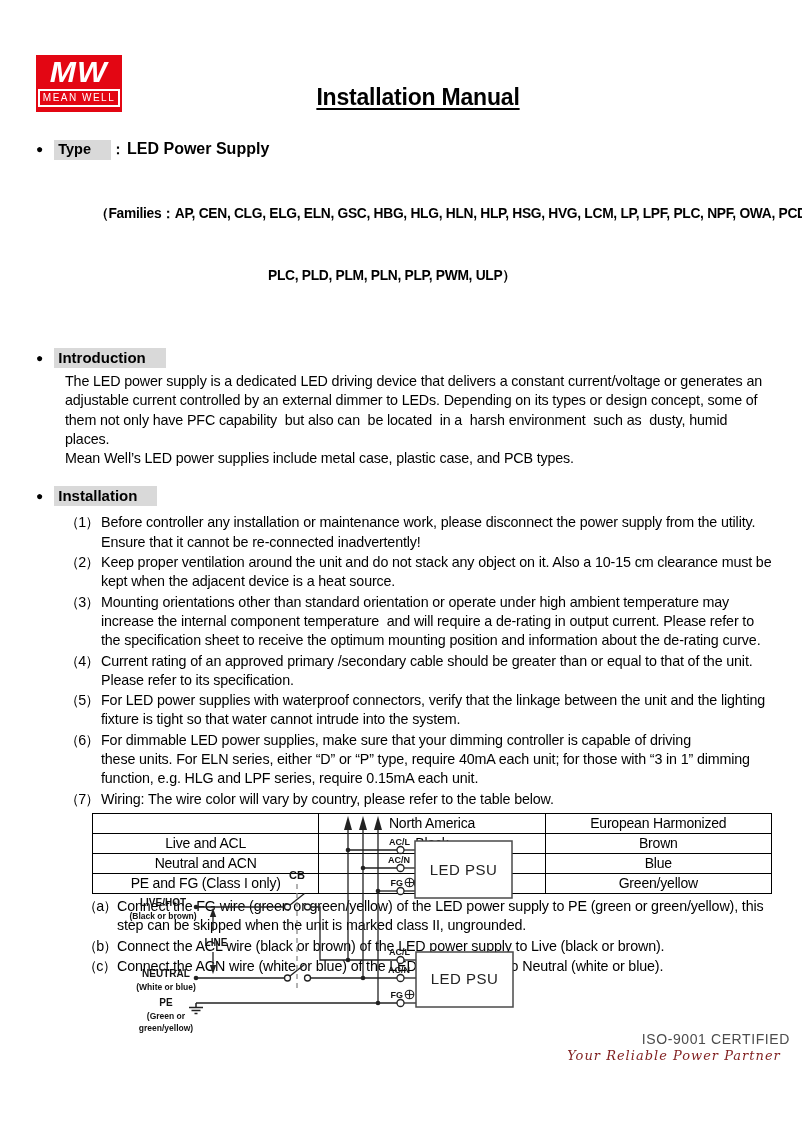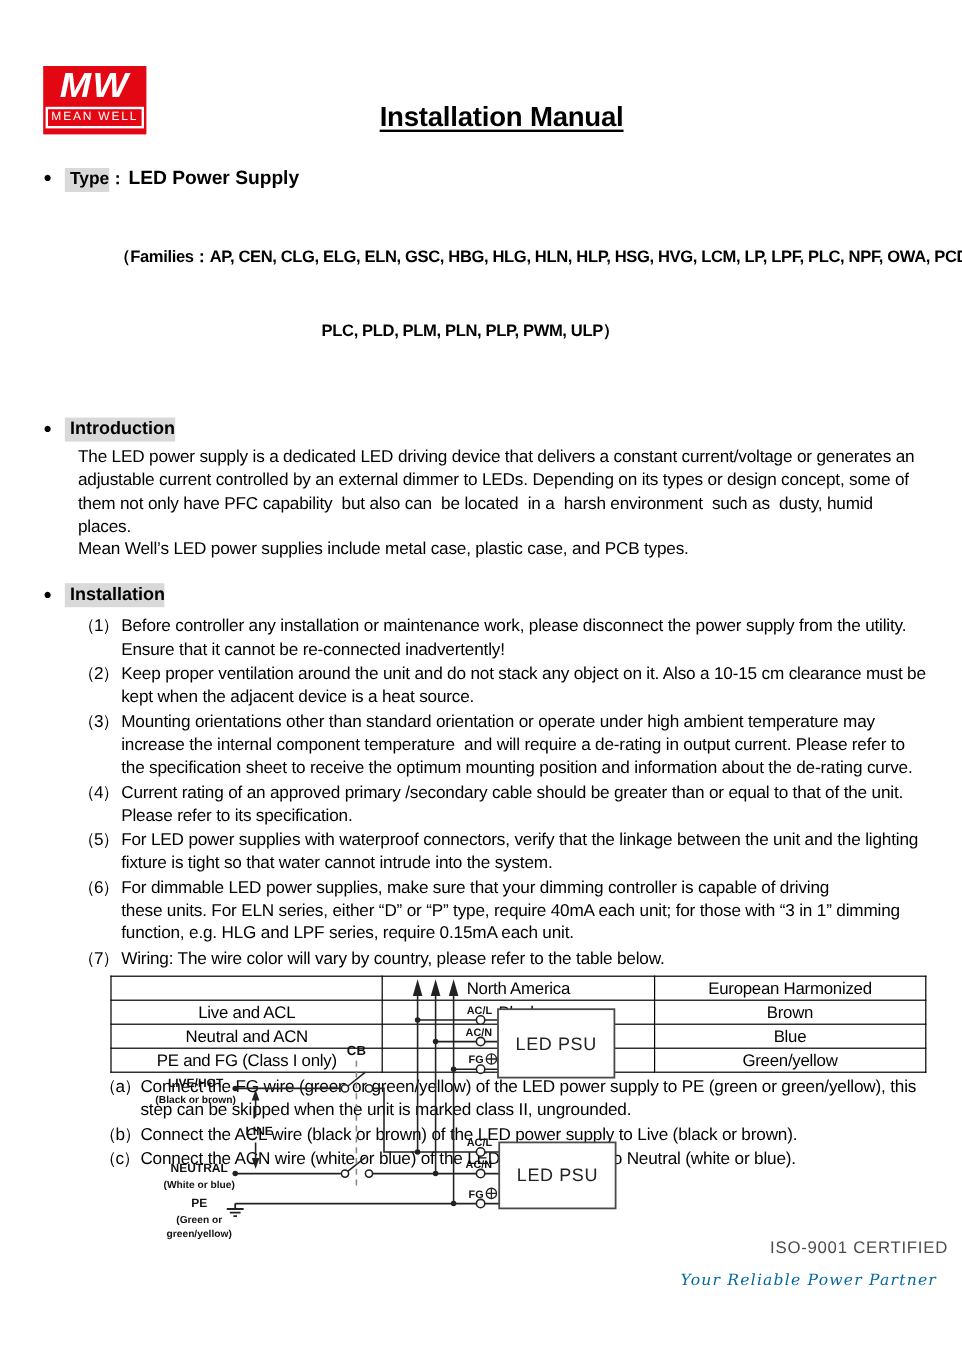--- a/index.html
+++ b/index.html
@@ -36,21 +36,21 @@
   .title {
     position: absolute; top: 84px; left: 0; right: 0;
     text-align: center; transform: translateX(14px);
     font-size: 23px; font-weight: bold;
     text-decoration: underline; text-decoration-thickness: 2px; text-underline-offset: 3px;
     letter-spacing: -0.2px;
   }
   
   .bullet-row { display: flex; align-items: baseline; font-weight: bold; font-size: 15px; line-height: 17px; }
   .bullet { font-size: 12px; margin-right: 11px; position: relative; top: -1px; }
-  .hl { background: #d9d9d9; padding: 1px 0 2px 4px; }
+  .hl { background: #d9d9d9; padding: 1px 20px 2px 4px; }
   .body-text, .item-text { font-size: 14.3px; line-height: 19.3px; letter-spacing: -0.15px; white-space: pre-wrap; }
   
   .type-row .type-value { font-size: 16px; margin-left: 2px; }
   .type-row .sep { font-weight: bold; font-size: 14px; }
   .families { margin-left: 59px; margin-top: 3px; font-weight: bold; font-size: 13.8px; line-height: 20.5px; letter-spacing: -0.3px; white-space: pre; }
   .families-2 { margin-left: 173px; }
   
   .intro-section { margin-top: 21px; }
   .intro-section .body-text { margin-left: 29px; margin-top: 4px; }
   
@@ -73,21 +73,21 @@
   .diagram { position: absolute; left: 0; top: 806px; }
   .d-label { font-weight: bold; fill: #111; }
   .d-s10 { font-size: 10px; }
   .d-s9 { font-size: 9px; }
   .d-s85 { font-size: 8.5px; }
   .d-s11 { font-size: 11px; }
   .psu-text { font-size: 15px; fill: #222; letter-spacing: 0.5px; }
   
   .footer { position: absolute; top: 1031px; left: 558px; width: 232px; text-align: center; }
   .footer-iso { font-size: 14px; color: #4d4d4d; letter-spacing: 0.6px; text-align: right; }
-  .footer-slogan { font-family: "DejaVu Serif", serif; font-style: italic; font-size: 13px; color: #0369a1; letter-spacing: 1px; margin-top: 13px; }
+  .footer-slogan { font-family: "DejaVu Serif", serif; font-style: italic; font-size: 13px; color: #7f1d1d; letter-spacing: 1px; margin-top: 1px; }
 </style>
 </head>
 <body>
 
 <div class="page">
 
   <div class="header">
     <div class="logo">
       <div class="logo-mw">MW</div>
       <div class="logo-name">MEAN WELL</div>

